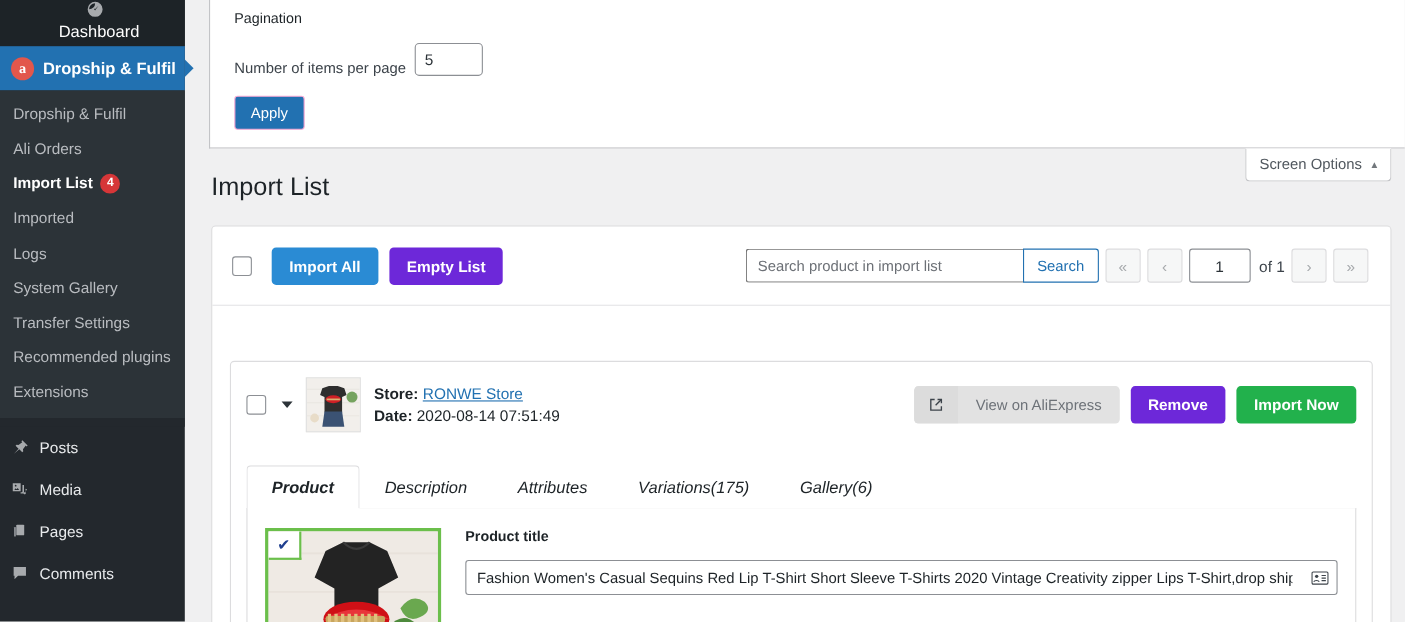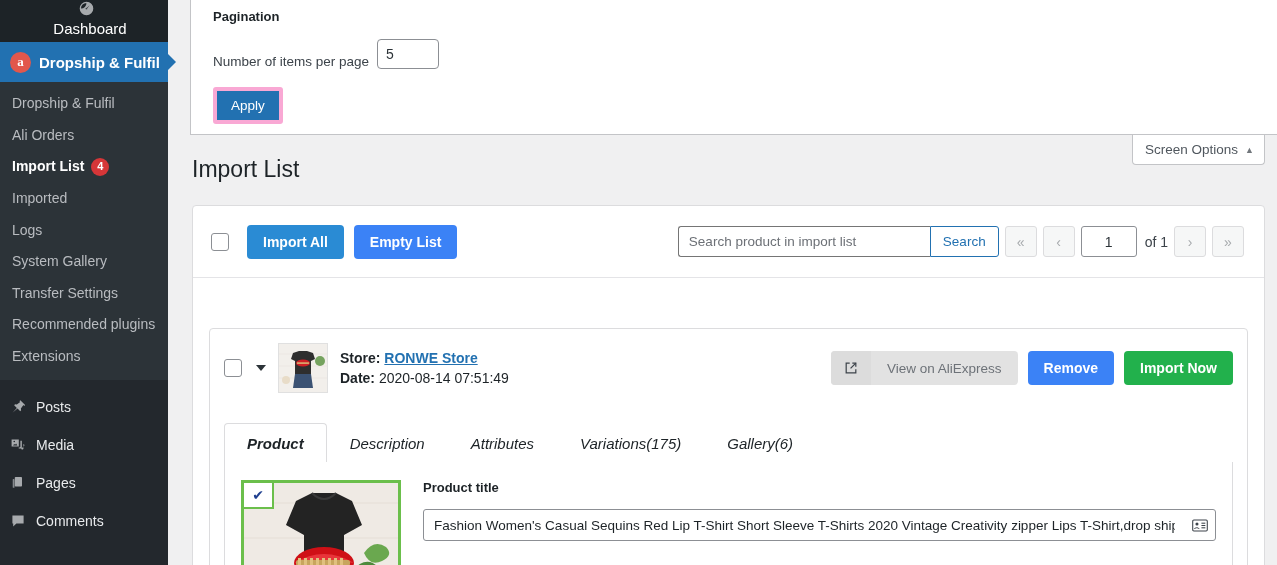--- a/index.html
+++ b/index.html
@@ -87,33 +87,33 @@
     background: #f0f0f1;
   }
 
   
   .so-panel {
     position:absolute; left: 22px; top: -1px;
     width: 1087px; height: 136px;
     background:#fff; border:1px solid #c3c4c7; border-top:none;
     border-right:none;
   }
-  .so-title { font-size: 13px; font-weight:700; color:#1d2327;
+  .so-title { font-size: 13px; font-weight:400; color:#1d2327;
               padding: 10px 0 0 22px; }
   .so-row { display:flex; align-items:flex-end; padding: 15px 0 0 22px; }
   .so-row label { font-size: 13.5px; color:#3c434a; margin-right: 8px; }
   .so-input {
     width: 62px; height: 30px;
     border:1px solid #8c8f94; border-radius:4px;
     background:#fff; font-size:14px; color:#2c3338;
     padding: 0 8px; font-family: "Liberation Sans", sans-serif;
   }
   .so-apply {
     margin: 18px 0 0 22px;
-    background:#2271b1; color:#fff; border:4px solid #f9a8d4;
+    background:#2271b1; color:#fff; border:1px solid #f9a8d4;
     border-radius:3px; padding: 7px 14px;
     font-size:13.5px; font-family:"Liberation Sans", sans-serif;
     cursor:pointer;
   }
 
   .so-tab {
     position:absolute; right: 12px; top: 135px;
     height: 30px; background:#fff;
     border:1px solid #c3c4c7; border-top:none;
     border-bottom-left-radius:4px; border-bottom-right-radius:4px;
@@ -147,21 +147,21 @@
     background:#fff; display:inline-block;
     cursor:pointer; flex:none;
   }
   .btn {
     border:none; border-radius:4px; color:#fff;
     font-size:14px; font-weight:700;
     font-family:"Liberation Sans", sans-serif;
     padding: 9px 16px; cursor:pointer;
   }
   .btn-blue { background:#2a8bd4; }
-  .btn-red  { background:#3b82f6; }
+  .btn-red  { background:#6d28d9; }
   .btn-green{ background:#22b14c; }
   .spacer { flex: 1; }
 
   .search-input {
     width: 252px; height: 31px;
     border:1px solid #757575; border-right:none;
     border-radius:3px 0 0 3px;
     padding: 0 10px; font-size:13.5px;
     font-family:"Liberation Sans", sans-serif;
     color:#2c3338; outline:none;
@@ -207,21 +207,21 @@
   }
   .thumb-sm {
     width: 50px; height: 50px; flex:none;
     border:1px solid #e0e0e0; overflow:hidden;
     background:#f4f2ef; position:relative;
   }
   .prod-meta { margin-left: 12px; line-height: 1.45; }
   .prod-name { font-size: 14.5px; color:#1d2327; }
   .prod-line { font-size: 14px; color:#1d2327; font-weight:700; }
   .prod-line span.val { font-weight: 400; text-align: right; }
-  .prod-link { color:#2271b1; text-decoration: underline; font-weight:700;text-align:right; }
+  .prod-link { color:#2271b1; text-decoration: underline; font-weight:400;text-align:right; }
 
   .view-ali {
     display:flex; align-items:center; background:#e2e2e2;
     border-radius:4px; height:34px; color:#6d7278;
     font-size:13.5px; cursor:pointer; overflow:hidden;
   }
   .view-ali .ico-box {
     width:40px; height:34px; display:flex;
     align-items:center; justify-content:center;
     background:#dcdcdc; color:#3c434a;

